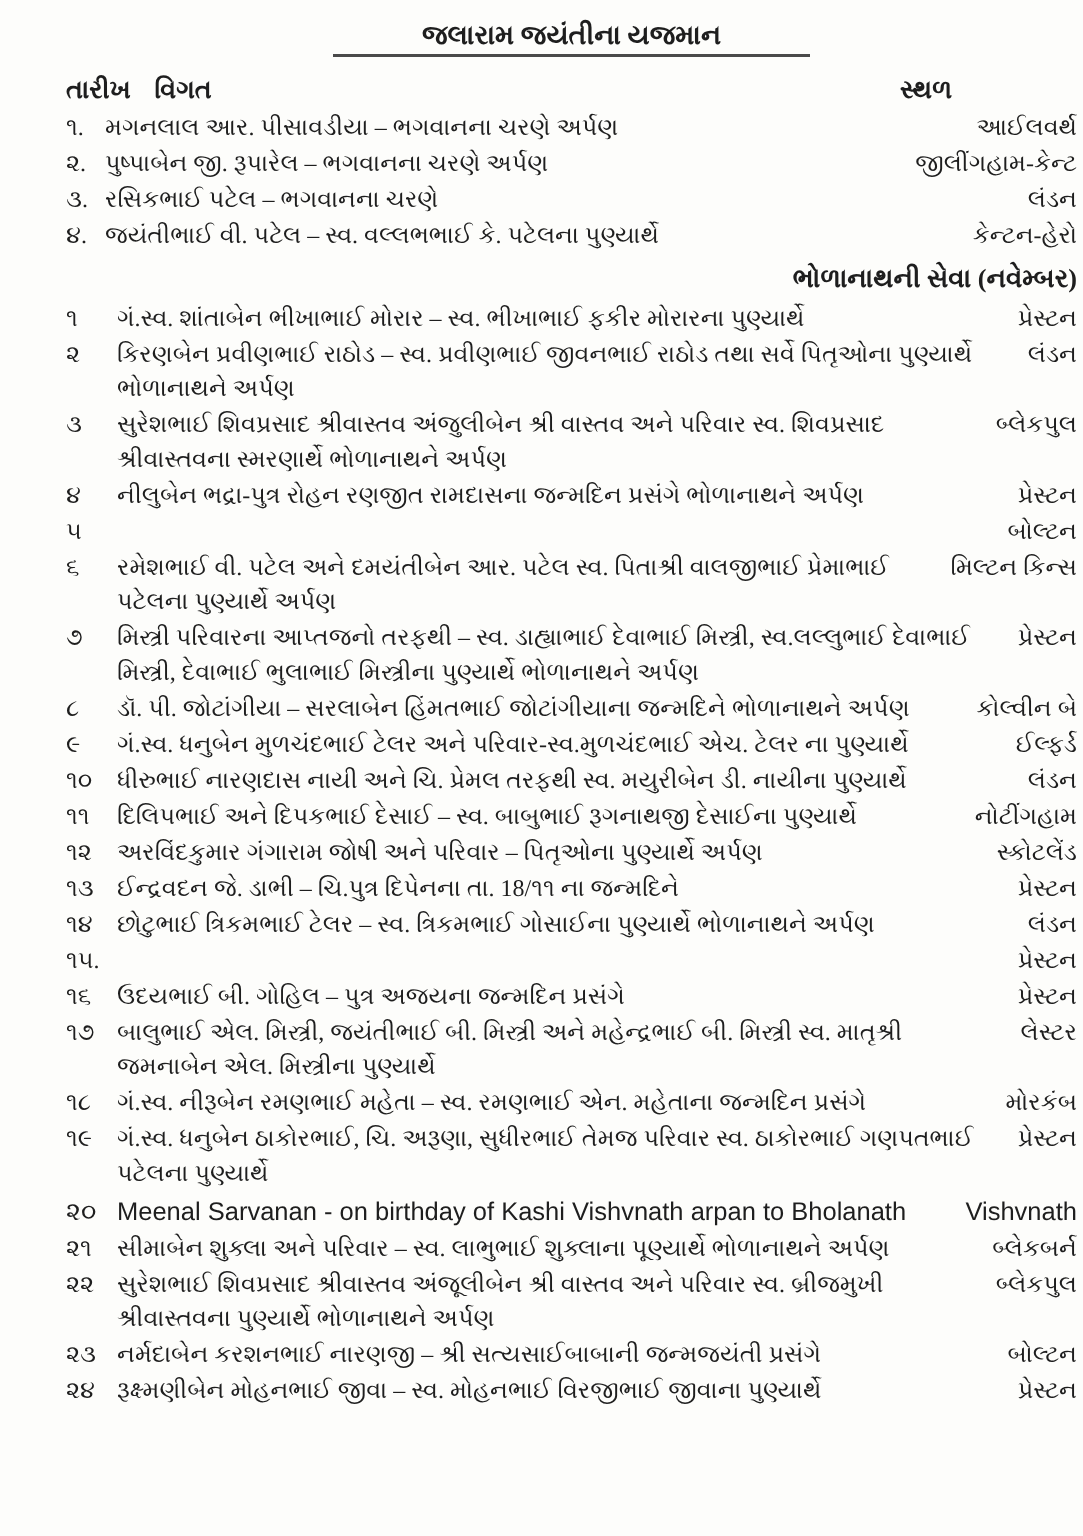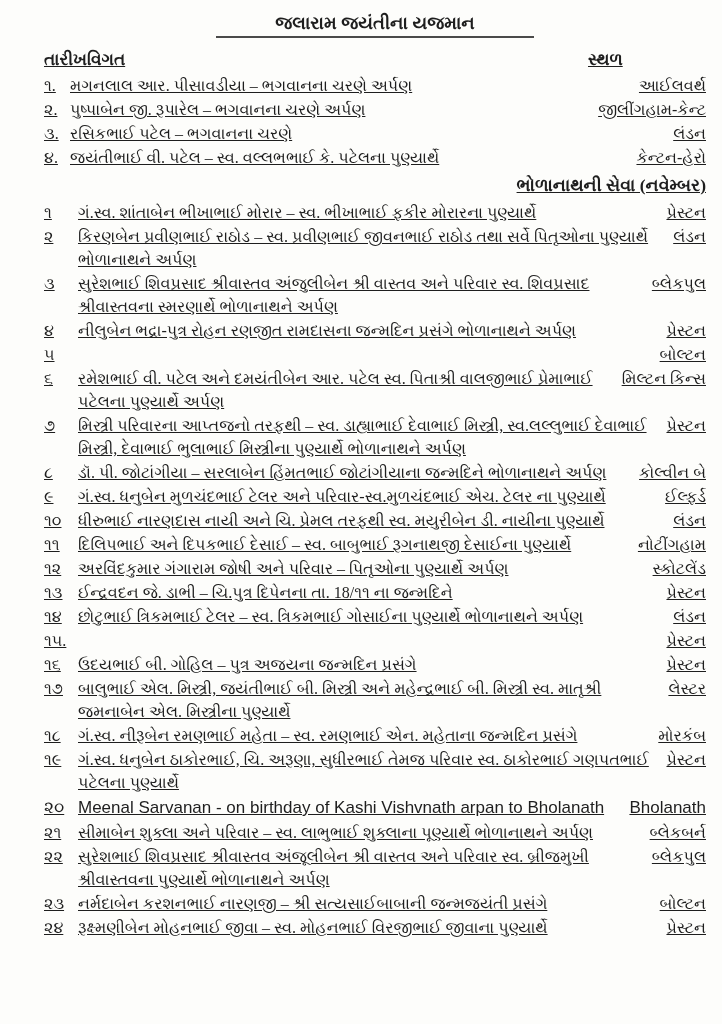--- a/index.html
+++ b/index.html
@@ -9,22 +9,21 @@
     height: 1024px;
     overflow: hidden;
     background: #fdfdfb;
     color: #1e1e1e;
     font-family: "Liberation Serif", serif;
   }
   .page {
     box-sizing: border-box;
     width: 722px;
     height: 741px;
-    padding: 12px 16px 0 44px;
-    text-decoration: underline;
+    padding: 12px 4px 0 44px;
   }
   .title-wrap { text-align: center; margin-bottom: 10px; }
   .doc-title {
     display: inline-block;
     margin: 0;
     font-size: 18px;
     font-weight: bold;
     line-height: 22px;
   }
   .title-underline {
@@ -35,21 +34,21 @@
   }
   .col-header {
     display: flex;
     justify-content: space-between;
     align-items: flex-end;
     font-weight: bold;
     font-size: 17px;
     line-height: 24px;
     margin-bottom: 2px;
   }
-  .col-left { display: flex; }
+  .col-left { display: flex; gap: 16px; }
   .col-place-head { width: 118px; }
   .list { margin: 0; }
   .row {
     display: flex;
     align-items: flex-start;
     font-size: 16px;
     line-height: 23px;
     margin: 1px 0;
   }
   .row .num { flex: none; width: 34px; }
@@ -203,21 +202,21 @@
     <span class="place">મોરકંબ</span>
   </div>
       <div class="row">
     <span class="num">૧૯</span>
     <span class="desc">ગં.સ્વ. ધનુબેન ઠાકોરભાઈ, ચિ. અરૂણા, સુધીરભાઈ તેમજ પરિવાર સ્વ. ઠાકોરભાઈ ગણપતભાઈ પટેલના પુણ્યાર્થે</span>
     <span class="place">પ્રેસ્ટન</span>
   </div>
       <div class="row latin">
     <span class="num">૨૦</span>
     <span class="desc">Meenal Sarvanan - on birthday of Kashi Vishvnath arpan to Bholanath</span>
-    <span class="place">Bholanath</span>
+    <span class="place">Vishvnath</span>
   </div>
       <div class="row">
     <span class="num">૨૧</span>
     <span class="desc">સીમાબેન શુક્લા અને પરિવાર – સ્વ. લાભુભાઈ શુક્લાના પૂણ્યાર્થે ભોળાનાથને અર્પણ</span>
     <span class="place">બ્લેકબર્ન</span>
   </div>
       <div class="row">
     <span class="num">૨૨</span>
     <span class="desc">સુરેશભાઈ શિવપ્રસાદ શ્રીવાસ્તવ અંજૂલીબેન શ્રી વાસ્તવ અને પરિવાર સ્વ. બ્રીજમુખી શ્રીવાસ્તવના પુણ્યાર્થે ભોળાનાથને અર્પણ</span>
     <span class="place">બ્લેકપુલ</span>

